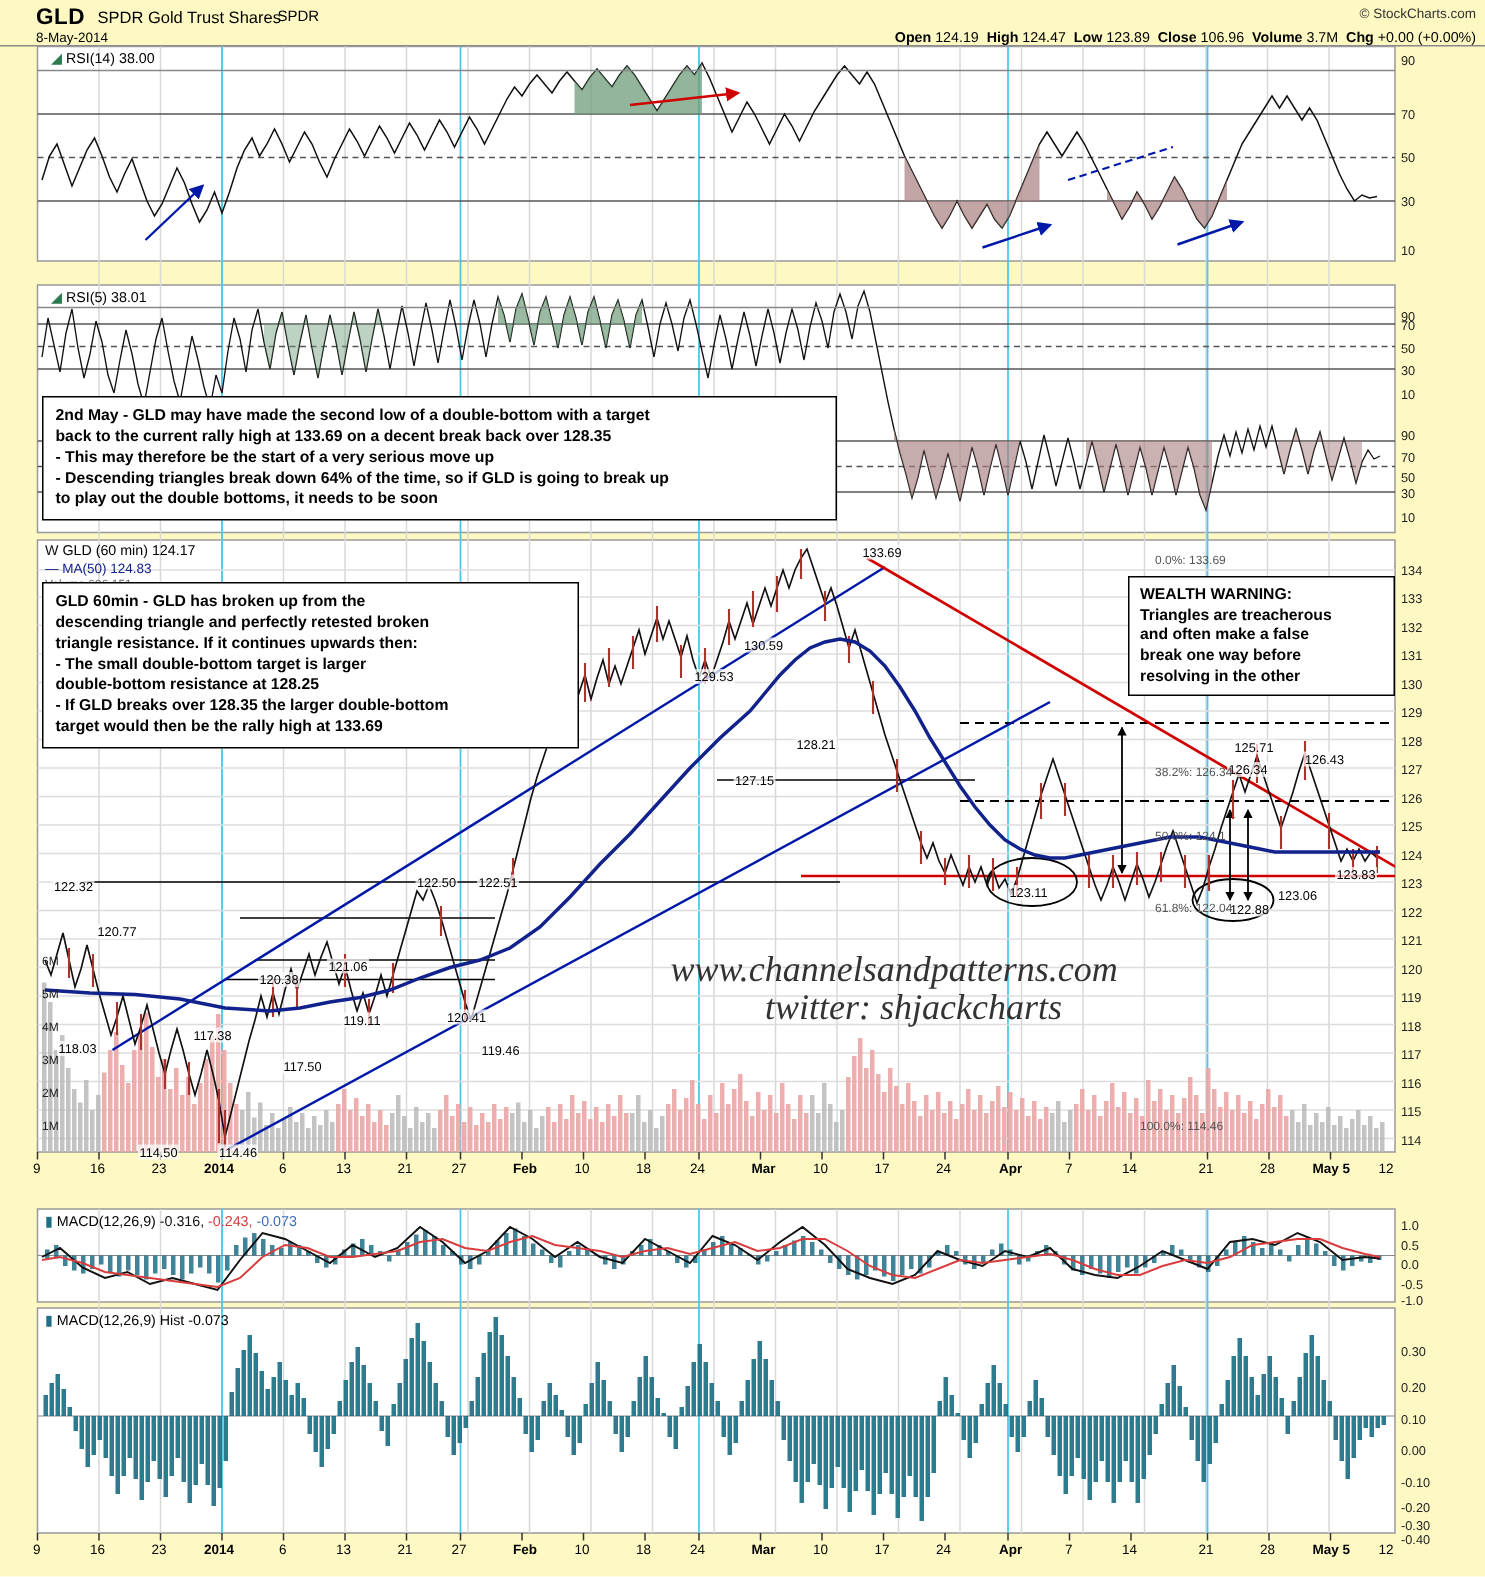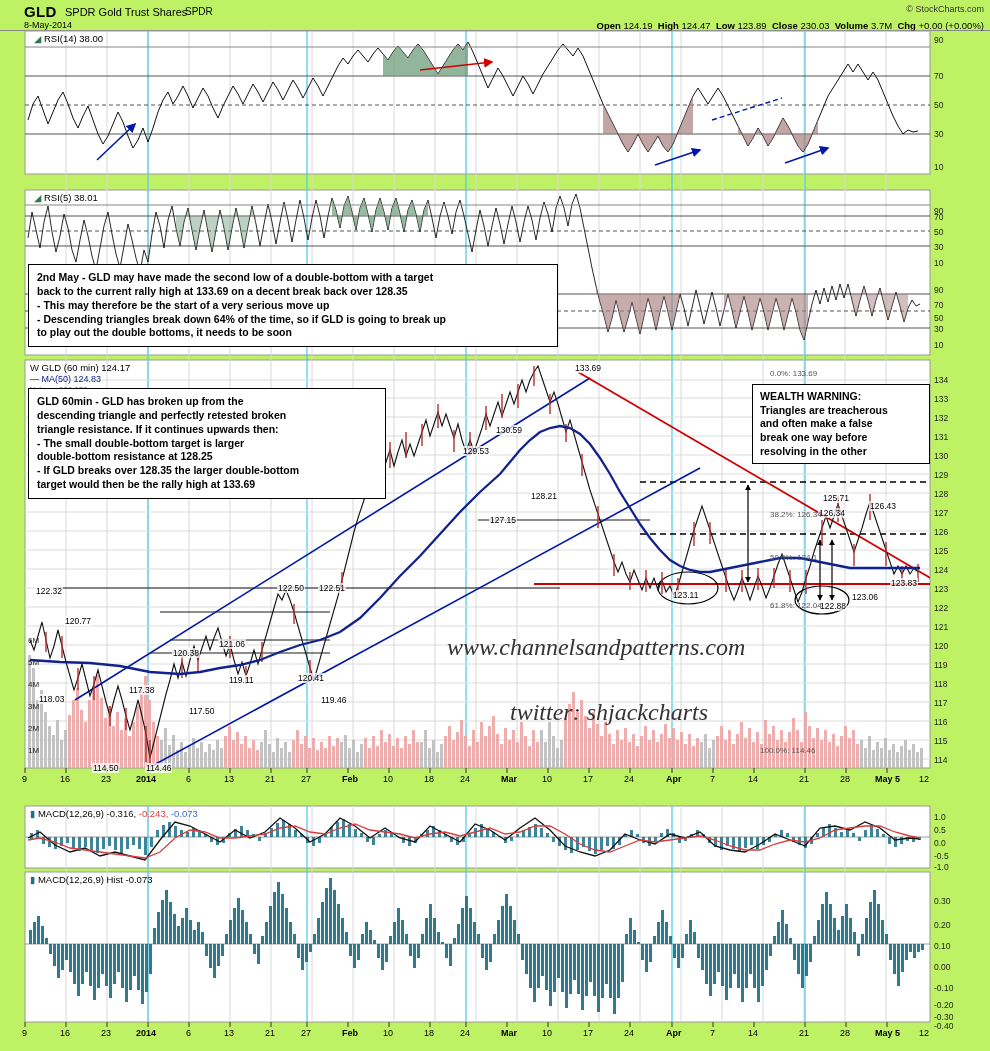--- a/index.html
+++ b/index.html
@@ -1,17 +1,17 @@
 <!DOCTYPE html>
 <html><head>
 <meta charset="utf-8">
 <style>
   html,body{margin:0;padding:0;background:#ffffff;}
   body{width:990px;height:1051px;font-family:"Liberation Sans",sans-serif;color:#000;}
-  #root{position:relative;width:990px;height:1051px;overflow:hidden;background:#bef264;}
+  #root{position:relative;width:990px;height:1051px;overflow:hidden;background:#fef9c3;}
 
   .abs{position:absolute;}
   .hdr{position:absolute;left:0;top:0;width:990px;height:30px;border-bottom:1px solid #888;}
   .hdr .sym{position:absolute;left:24px;top:3px;font-size:15px;font-weight:bold;letter-spacing:.3px;}
   .hdr .name{position:absolute;left:65px;top:6px;font-size:11px;}
   .hdr .exch{position:absolute;left:185px;top:6px;font-size:10px;}
   .hdr .date{position:absolute;left:24px;top:20px;font-size:9px;}
   .hdr .copy{position:absolute;right:6px;top:4px;font-size:9px;color:#333;}
   .hdr .quote{position:absolute;right:6px;top:20px;font-size:9.5px;white-space:nowrap;}
   .hdr .quote b{font-weight:bold;}
@@ -43,21 +43,21 @@
     <div class="date">8-May-2014</div>
     <div class="copy">© StockCharts.com</div>
     <div class="quote">
       <b>Open</b>
       <span>124.19</span>&nbsp;
       <b>High</b>
       <span>124.47</span>&nbsp;
       <b>Low</b>
       <span>123.89</span>&nbsp;
       <b>Close</b>
-      <span>230.03</span>&nbsp;
+      <span>106.96</span>&nbsp;
       <b>Volume</b>
       <span>3.7M</span>&nbsp;
       <b>Chg</b>
       <span>+0.00 (+0.00%)</span>
     </div>
   </div>
 
   <svg class="abs" style="left:0;top:0" width="990" height="1051" viewBox="0 0 990 1051">
     <defs>
       <clipPath id="cpRsi14">
@@ -1081,21 +1081,21 @@
 
   <div class="warn" style="left:752px;top:384px;width:178px;">
     <div>WEALTH WARNING:</div>
     <div>Triangles are treacherous</div>
     <div>and often make a false</div>
     <div>break one way before</div>
     <div>resolving in the other</div>
   </div>
 
   <div class="wm" style="left:447px;top:634px;">www.channelsandpatterns.com</div>
-  <div class="wm" style="left:510px;top:659px;margin-top:40px;">twitter: shjackcharts</div>
+  <div class="wm" style="left:510px;top:659px;">twitter: shjackcharts</div>
 
   <div class="ind-title" style="left:30px;top:808px;">
     <span style="color:#1f6f86;">▮</span>
     <span>MACD(12,26,9)</span>
     <span style="color:#111">-0.316,</span>
     <span style="color:#d83c3c">-0.243,</span>
     <span style="color:#3a6fbf">-0.073</span>
   </div>
   <div class="ylab" style="left:934px;top:812px">1.0</div>
   <div class="ylab" style="left:934px;top:825px">0.5</div>

